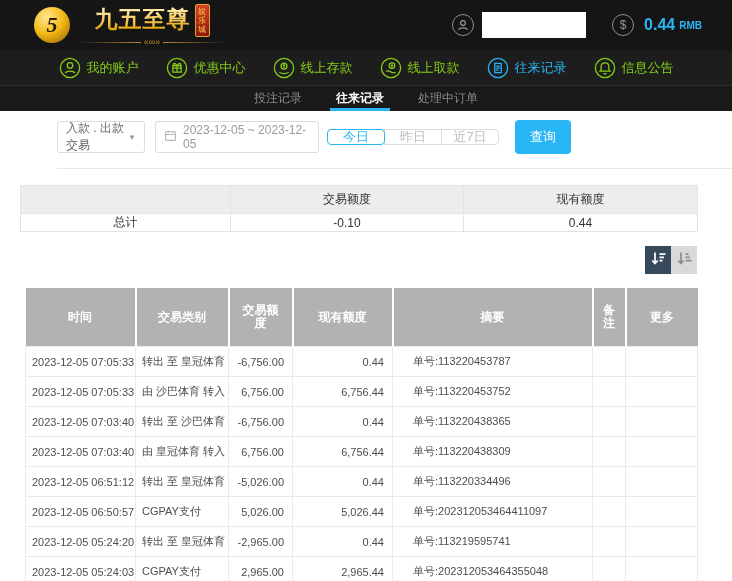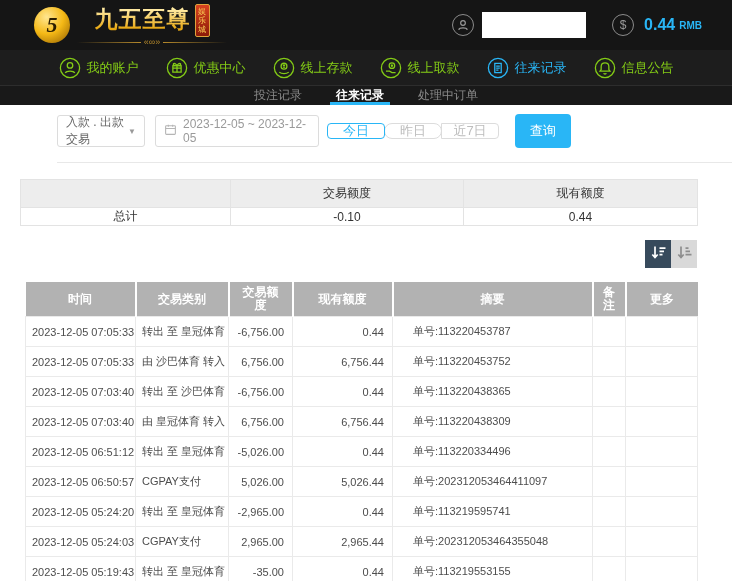--- a/index.html
+++ b/index.html
@@ -38,21 +38,21 @@
   
   .mainnav { height:35px; background:#1d1d1d; display:flex; align-items:center;
     justify-content:center; gap:27px; }
   .nav-item { display:flex; align-items:center; gap:6px; color:#84cc16;
     font-size:13px; cursor:pointer; }
   .nav-item svg { display:block; }
   .nav-item.red  { color:#e23b5c; }
   .nav-item.blue { color:#29b6f6; }
 
   
-  .subnav { height:20px; background:#191919; border-top:1px solid #2d2d2d;
+  .subnav { height:26px; background:#191919; border-top:1px solid #2d2d2d;
     display:flex; align-items:center; justify-content:center; gap:34px; }
   .subtab { color:#8a8a8a; font-size:12px; height:100%; display:flex;
     align-items:center; position:relative; cursor:pointer; }
   .subtab.active { color:#fff; font-weight:bold; }
   .subtab.active::after { content:""; position:absolute; left:-6px; right:-6px;
     bottom:0; height:3px; background:#29b6f6; }
 
   
   .content { background:#fff; }
   .filters { display:flex; align-items:center; margin:9px 0 0 57px; }
@@ -61,21 +61,21 @@
     color:#666; font-size:12px; cursor:pointer; }
   .select-box .caret { color:#999; font-size:8px; }
   .date-box { margin-left:10px; width:164px; height:32px; border:1px solid #dcdcdc;
     border-radius:3px; display:flex; align-items:center; gap:6px; padding:0 8px;
     color:#9a9a9a; font-size:12px; cursor:pointer; }
   .quick-group { display:flex; margin-left:8px; }
   .quick-btn { width:58px; height:16px; background:#fff; border:1px solid #dcdcdc;
     color:#bdbdbd; font-size:13px; display:flex; align-items:center;
     justify-content:center; cursor:pointer; }
   .quick-btn.first { color:#29b6f6; border-color:#29b6f6; border-radius:4px; z-index:1; }
-  .quick-btn.mid { margin-left:-1px;border-radius:13px; }
+  .quick-btn.mid { margin-left:-1px; }
   .quick-btn.last { margin-left:-1px; border-radius:0 4px 4px 0; }
   .search-btn { margin-left:16px; width:56px; height:34px; background:#29b6f6;
     border:none; border-radius:4px; color:#fff; font-size:13px; cursor:pointer; }
 
   .h-divider { margin:14px 0 0 57px; border-top:1px solid #e8e8e8; }
 
   .summary { margin:16px 0 0 20px; width:677px; border-collapse:collapse;
     font-size:12px; color:#333; text-align:center; table-layout:fixed; }
   .summary th, .summary td { border:1px solid #e3e3e3; }
   .summary th { background:#ededed; height:28px; font-weight:normal; }
@@ -83,21 +83,21 @@
 
   .sort-row { width:697px; display:flex; justify-content:flex-end; margin-top:14px; }
   .sort-btn { width:26px; height:28px; display:flex; align-items:center;
     justify-content:center; cursor:pointer; border:none; }
   .sort-btn.on  { background:#374a5c; color:#fff; }
   .sort-btn.off { background:#d9d9d9; color:#8d8d8d; }
 
   .main-table { margin:14px 0 0 25px; width:672px; border-collapse:collapse;
     table-layout:fixed; }
   .main-table thead th { background:#b2b2b2; color:#fff; font-size:12px;
-    font-weight:bold; height:30px; text-align:center; padding:4px 9px;
+    font-weight:bold; height:30px; text-align:center; padding:16px 9px;
     border-left:2px solid #fff; line-height:13px; word-break:break-all; }
   .main-table thead th:first-child { border-left:none; }
   .main-table tbody td { height:30px; border:1px solid #eaeaea; color:#4d4d4d;
     font-size:11px; white-space:nowrap; overflow:hidden; background:#fff; }
   td.c-time { padding-left:6px; }
   td.c-type { padding-left:6px; }
   td.c-amount  { text-align:right; padding-right:8px; }
   td.c-balance { text-align:right; padding-right:8px; }
   td.c-summary { padding-left:20px; }
 </style>

